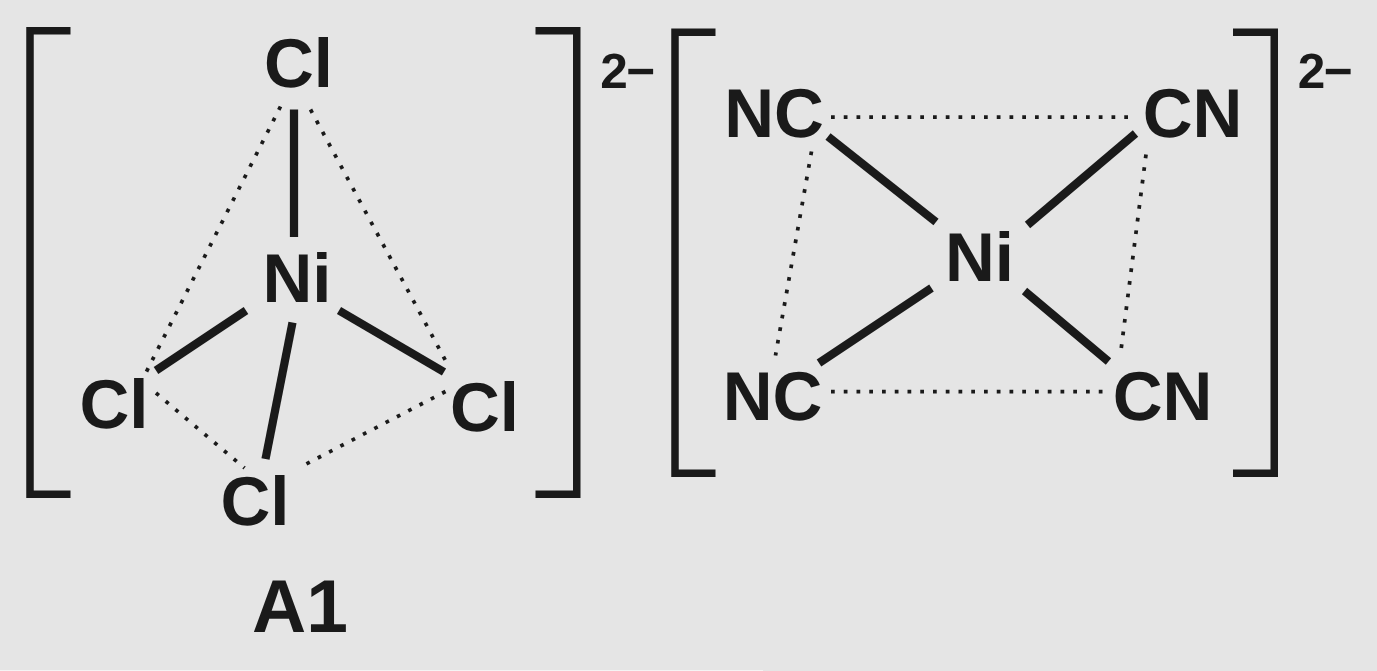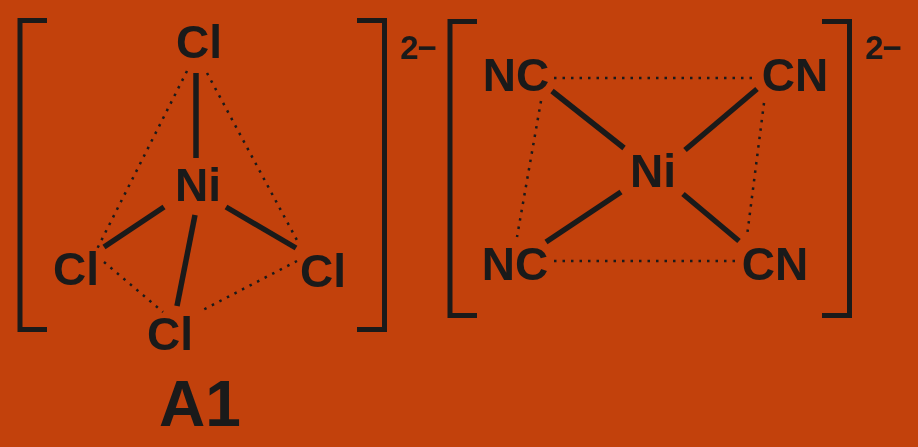--- a/index.html
+++ b/index.html
@@ -4,40 +4,40 @@
 <style>
   html, body {
     margin: 0;
     padding: 0;
     background: #ffffff;
   }
   .canvas {
     position: relative;
     width: 918px;
     height: 447px;
-    background: #c2410c;
+    background: #e5e5e5;
     font-family: "Liberation Sans", "DejaVu Sans", sans-serif;
     overflow: hidden;
   }
   .layer {
     position: absolute;
     left: 0;
     top: 0;
   }
   .atom, .caption, .charge {
     position: absolute;
     transform: translate(-50%, -50%);
     color: #1a1a1a;
     font-weight: 700;
     line-height: 1;
     white-space: nowrap;
     user-select: none;
   }
   .atom   { font-size: 46px; letter-spacing: 0px; }
-  .caption{ font-size: 64px; }
+  .caption{ font-size: 50px; }
   .charge { font-size: 33px; letter-spacing: -1px; }
 </style>
 </head>
 <body>
 
 <div class="canvas">
 
   <svg class="layer" width="918" height="447" viewBox="0 0 918 447">
 
     <polyline points="47,20.5 20,20.5 20,329.5 47,329.5" fill="none" stroke="#1a1a1a" stroke-width="5"></polyline>

